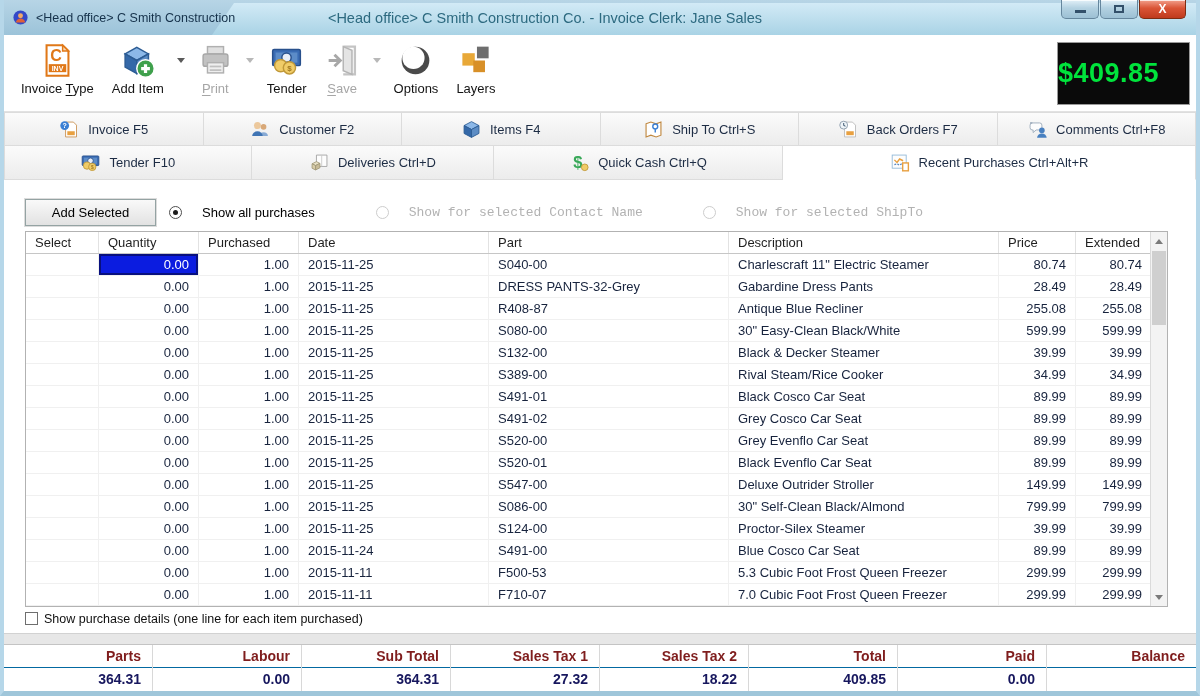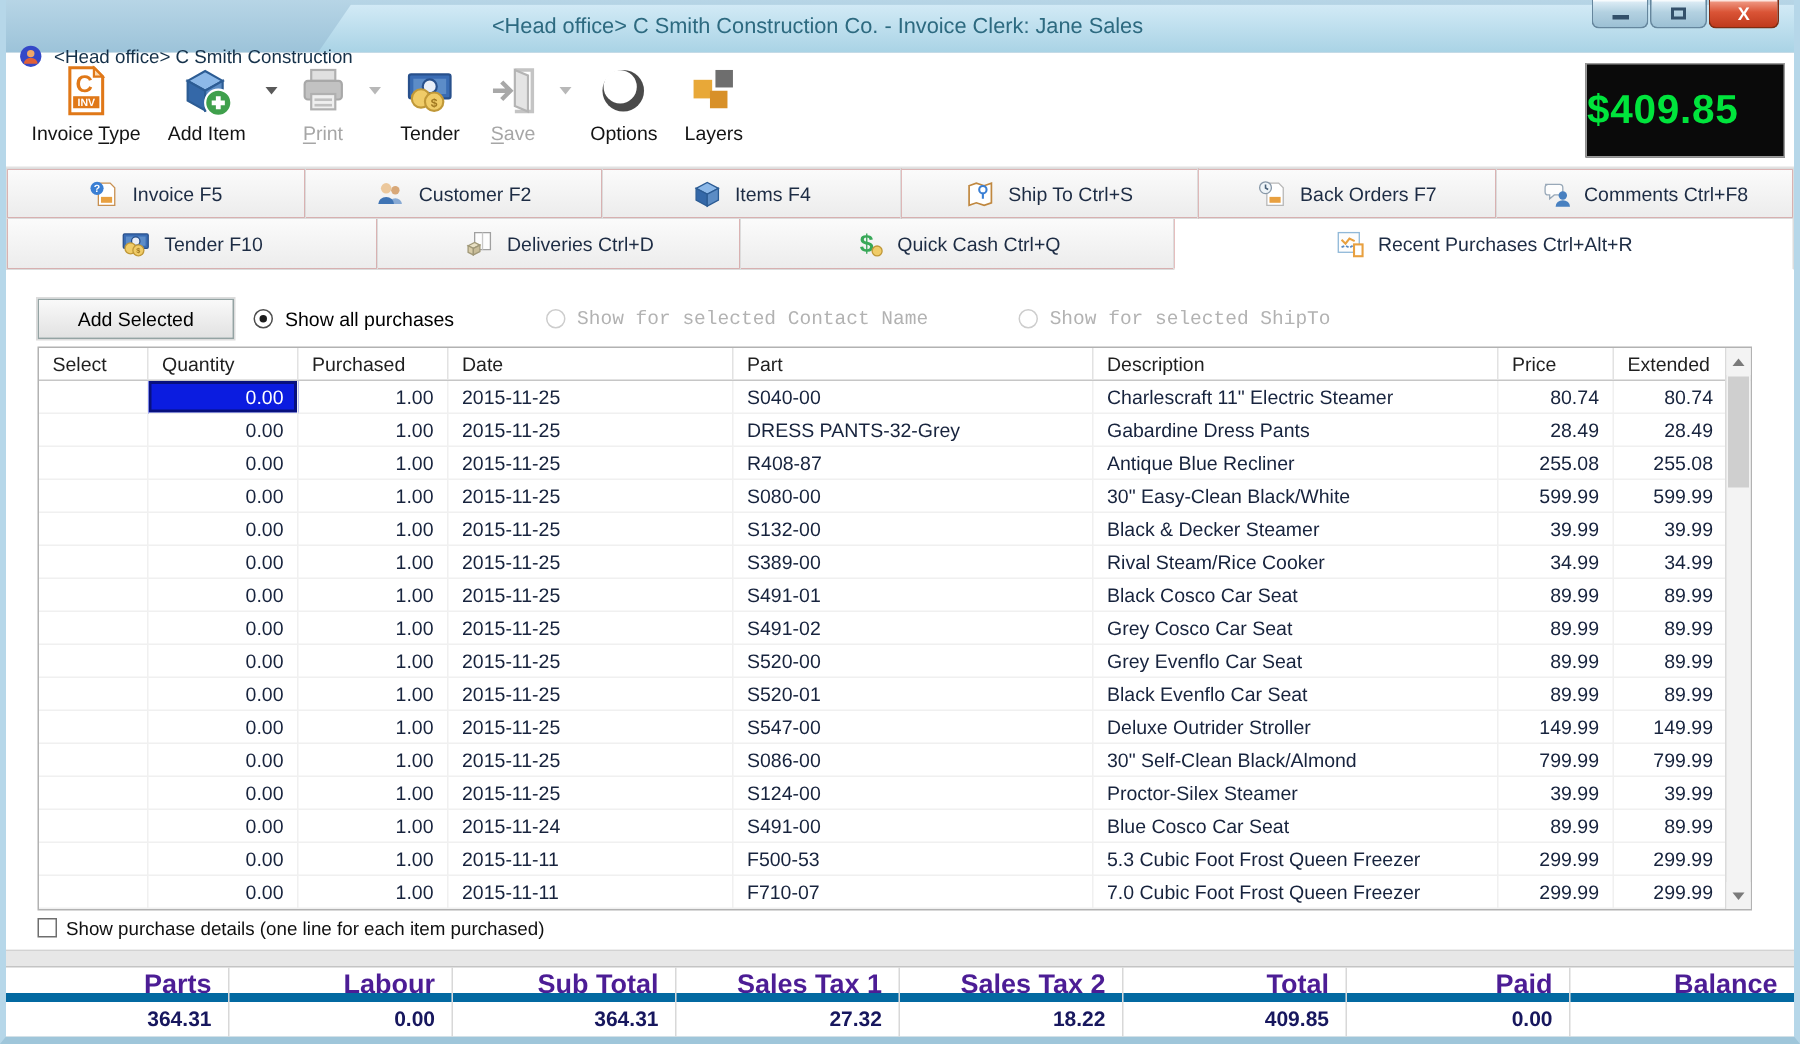--- a/index.html
+++ b/index.html
@@ -9,21 +9,21 @@
     border-left:4px solid #b6d7e9;border-right:4px solid #b6d7e9;border-bottom:5px solid #9fc6da;
     background:#e9e9e9;overflow:hidden;
   }
   
   .titlebar{height:35px;flex:none;position:relative;margin:0 -4px;
     background:linear-gradient(#b7d5e6,#9cc3d9);}
   .title-tab-bg{position:absolute;left:212px;right:0;top:3px;bottom:0;
     background:linear-gradient(#d2eaf6,#a9d3e5);
     clip-path:polygon(22px 0,100% 0,100% 100%,0 100%);}
   .title-left{position:absolute;left:12px;top:0;height:100%;display:flex;align-items:center;gap:7px;
-    font-size:12.5px;color:#15314a;white-space:nowrap;margin-top:20px;}
+    font-size:12.5px;color:#15314a;white-space:nowrap;}
   .title-left .appic{width:17px;height:17px;flex:none;}
   .title-main{position:absolute;left:0;right:110px;top:0;height:100%;display:flex;align-items:center;
     justify-content:center;font-size:14.5px;color:#2d6a80;pointer-events:none;}
   .win-controls{position:absolute;top:0;right:14px;display:flex;gap:1px;z-index:5;}
   .win-btn{width:38px;height:19px;border:1px solid #65869d;border-top:none;border-radius:0 0 5px 5px;
     background:linear-gradient(#e2f0f8,#b3d1e1 45%,#9cc0d4);display:flex;align-items:center;
     justify-content:center;color:#33506a;box-shadow:inset 0 1px 0 rgba(255,255,255,.75);}
   .win-btn.close{width:47px;background:linear-gradient(#f2a08c,#da5436 45%,#bf3a1d);
     color:#fff;border-color:#7e2c12;font-weight:bold;font-size:12px;}
   .minbar{width:11px;height:3px;background:currentColor;margin-top:4px;}
@@ -35,36 +35,36 @@
   .tbtn .ticon{width:35px;height:35px;margin-bottom:3px;}
   .tbtn.disabled{color:#a6a6a6;}
   .tlabel u{text-underline-offset:2px;}
   .dropbtn{display:flex;align-items:center;height:41px;padding:0 4px;}
   .tri-down{width:0;height:0;border-left:4px solid transparent;border-right:4px solid transparent;border-top:5px solid #5a5a5a;}
   .dropbtn.disabled .tri-down{border-top-color:#b8b8b8;}
   .price-box{margin-left:auto;margin-top:2px;width:133px;height:63px;background:#0a0a0a;
     border:1px solid #9a9a9a;display:flex;align-items:center;justify-content:flex-start;
     font-size:27px;font-weight:bold;letter-spacing:.5px;}
   
-  .tabstrip{flex:none;background:#b91c1c;}
+  .tabstrip{flex:none;background:#5eead4;}
   .tabrow{display:flex;height:34px;}
   .tab{flex:1;display:flex;align-items:center;justify-content:center;gap:8px;
     border:1px solid #dcdcdc;border-left:none;background:linear-gradient(#fbfbfb,#ececec);
     font-size:13px;color:#1d2c44;cursor:default;overflow:hidden;white-space:nowrap;}
   .tabrow .tab:first-child{border-left:1px solid #dcdcdc;}
   .tabrow2 .tab{border-top:none;}
   .tab.active{background:#fff;border-bottom-color:#fff;}
   .tabicon{width:21px;height:21px;flex:none;display:inline-block;}
   
   .content{flex:1;background:#fff;padding:19px 0 0 21px;position:relative;overflow:hidden;}
   .controls-row{display:flex;align-items:center;height:27px;margin-bottom:5px;}
   .btn-addsel{width:131px;height:27px;flex:none;border:1px solid #94a3a3;outline:1px solid #dcdcdc;
     background:linear-gradient(#f9f9f9,#e2e2e2);font-size:13px;color:#000;
     display:flex;align-items:center;justify-content:center;margin-right:13px;cursor:default;}
-  .radio{display:flex;align-items:center;gap:8px;font-size:13px;color:#000;cursor:default;}
+  .radio{display:flex;align-items:center;gap:20px;font-size:13px;color:#000;cursor:default;}
   .radio .rc{width:13px;height:13px;border-radius:50%;border:1px solid #4e4e4e;background:#fff;position:relative;flex:none;}
   .radio.checked .rc::after{content:"";position:absolute;inset:3px;border-radius:50%;background:#1c1c1c;}
   .radio.disabled{color:#b2b2b2;font-family:Liberation Mono, monospace;}
   .radio.disabled .rc{border-color:#cdcdcd;} .r-gap2{width:61px;} .r-gap3{width:60px;}
   
   .grid{position:relative;width:1143px;border:1px solid #b2b2b2;background:#fff;}
   .grid-header,.grow{display:grid;grid-template-columns:73px 100px 100px 190px 240px 270px 77px 76px;}
   .grid-header{height:22px;border-bottom:1px solid #c6c6c6;}
   .hcell{font-size:13px;color:#1f1f1f;padding:0 9px;line-height:21px;border-right:1px solid #e2e2e2;overflow:hidden;white-space:nowrap;}
   .grow{height:22px;}
@@ -78,21 +78,21 @@
   .tri-up-s{width:0;height:0;border-left:4px solid transparent;border-right:4px solid transparent;border-bottom:5px solid #7a7a7a;}
   .tri-down-s{width:0;height:0;border-left:4px solid transparent;border-right:4px solid transparent;border-top:5px solid #7a7a7a;}
   .vs-thumb{position:absolute;top:19px;left:1px;right:1px;height:74px;background:#cfcfcf;}
   .checkbox-row{display:flex;align-items:flex-start;gap:6px;height:21px;margin-top:5px;font-size:12.5px;color:#101010;}
   .cb{width:13px;height:13px;border:1px solid #6e6e6e;background:#fff;flex:none;}
   
   .gapband{flex:none;height:11px;background:#e7e7e7;border-top:1px solid #d2d2d2;}
   .totals{flex:none;height:47px;display:grid;grid-template-columns:repeat(8,1fr);background:#fff;border-top:1px solid #c4c4c4;}
   .tcol{border-right:1px solid #d8d8d8;display:flex;flex-direction:column;}
   .tcol:last-child{border-right:none;gap:41px;}
-  .tlab{height:23px;line-height:23px;text-align:right;padding-right:11px;font-weight:bold;font-size:18px;color:#4c1d95;border-bottom:6px solid #0369a1;white-space:nowrap;overflow:hidden;}
+  .tlab{height:23px;line-height:23px;text-align:right;padding-right:11px;font-weight:bold;font-size:14px;color:#7f1d1d;border-bottom:1px solid #0369a1;white-space:nowrap;overflow:hidden;}
   .tval{height:23px;line-height:23px;text-align:right;padding-right:11px;font-weight:bold;font-size:14px;color:#17175e;}
   svg{display:block;width:100%;height:100%;}
 </style>
 </head>
 <body>
 
 <div class="window">
 
   <div class="titlebar">
     <div class="title-tab-bg"></div>

